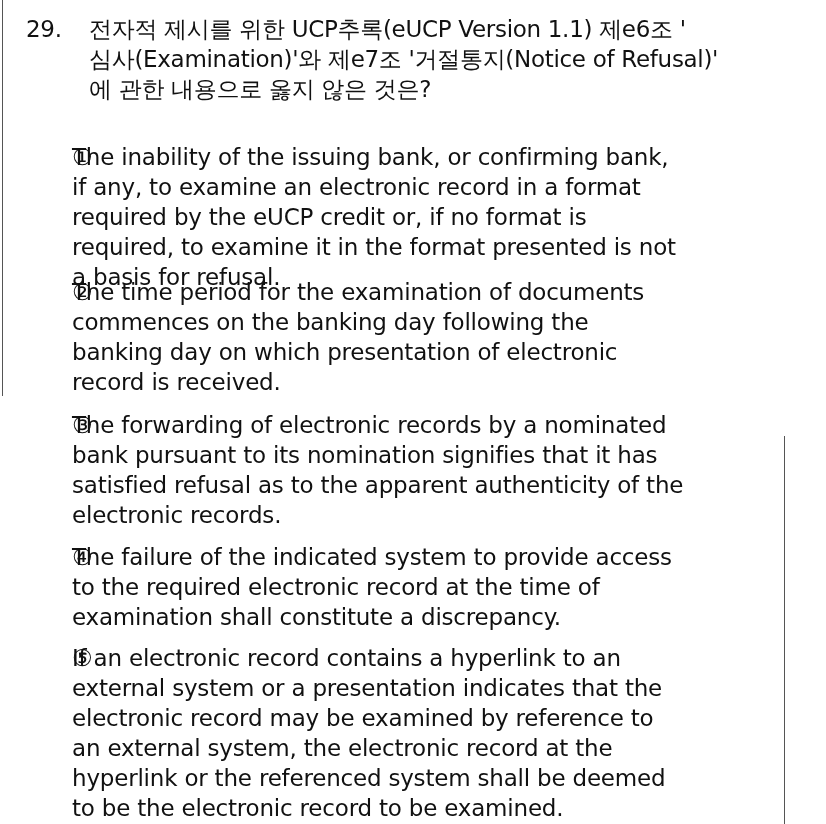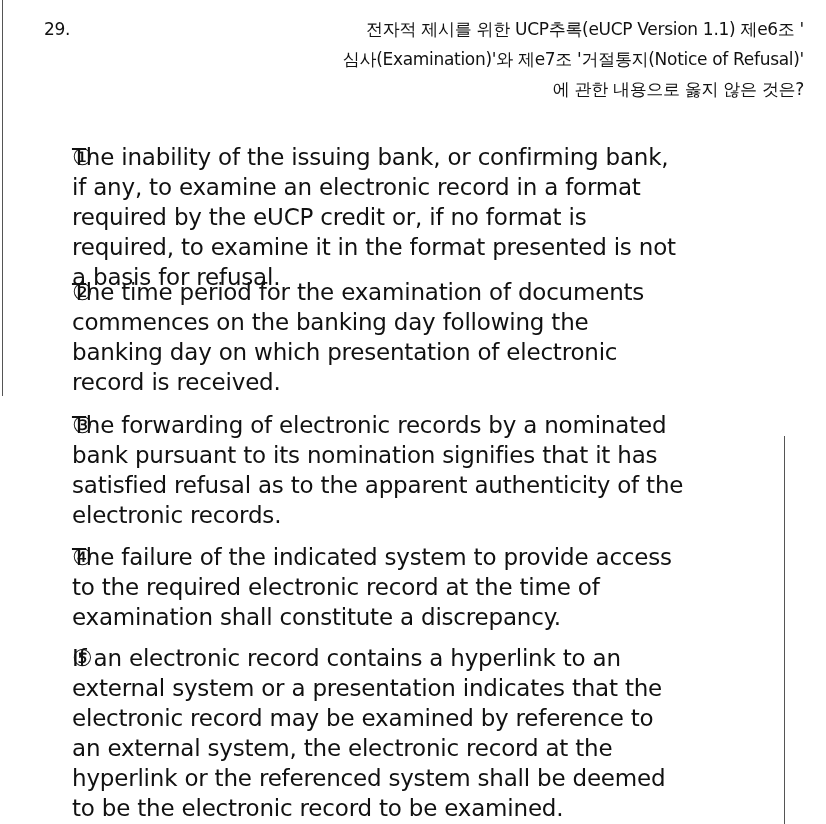--- a/index.html
+++ b/index.html
@@ -1,20 +1,20 @@
 <!DOCTYPE html>
 <html><head>
 <meta charset="utf-8">
 <style>
   html, body { margin:0; padding:0; background:#fff; }
   body { width:826px; height:824px; position:relative; overflow:hidden;
          font-family:"DejaVu Sans", "Liberation Sans", sans-serif; color:#111; }
   .left-rule { position:absolute; left:2px; top:0; width:1px; height:396px; background:#555; }
   .right-rule { position:absolute; left:784px; top:436px; width:1px; height:388px; background:#555; }
-  .q { position:absolute; left:44px; top:14px; width:760px; font-size:17px; line-height:30px; letter-spacing:-0.3px;text-align:right; }
+  .q { position:absolute; left:26px; top:14px; width:760px; font-size:23px; line-height:30px; letter-spacing:-0.3px; }
   .qnum { position:absolute; left:0; top:0; }
   .qtext { margin-left:63px; white-space:pre-line; }
   .opt { position:absolute; left:72px; width:700px; font-size:23px; line-height:30px; letter-spacing:-0.2px; }
   .opt .mark { position:absolute; left:0; top:0; }
   .opt .txt { white-space:pre-line; }
 </style>
 </head>
 <body>
 
 <div class="left-rule"></div>

